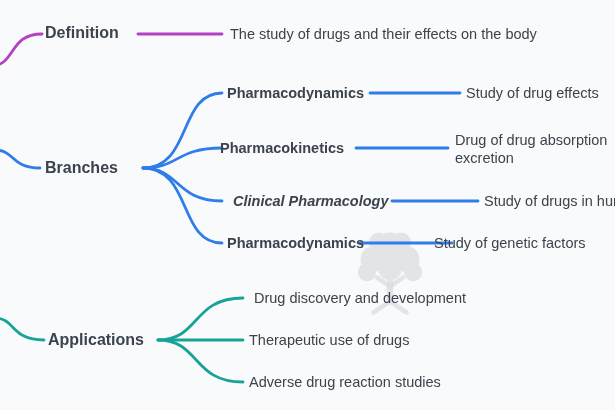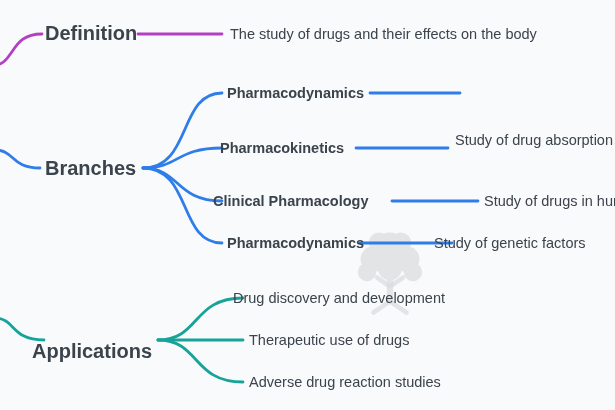--- a/index.html
+++ b/index.html
@@ -13,21 +13,21 @@
   .links{position:absolute;left:0;top:0;z-index:2;}
   .label{
     position:absolute;
     white-space:nowrap;
     color:#3b434c;
     font-size:14.5px;
     font-weight:500;
     line-height:18px;
     z-index:3;
   }
-  .label.parent{font-size:20px;font-weight:600;}
+  .label.parent{font-size:16px;font-weight:600;}
   .label.node{font-weight:600;}
   .watermark{
     position:absolute;
     left:295px;top:226px;
     width:190px;
     text-align:center;
     z-index:1;
     opacity:.8;
   }
   .watermark .wm-text{
@@ -83,28 +83,30 @@
       <path d="M 158 340 C 200 340 192 382 243 382"></path>
     </g>
   </svg>
 
   <div class="label parent" style="left:45px;top:24px;">Definition</div>
   <div class="label" style="left:230px;top:25px;">The study of drugs and their effects on the body</div>
 
   <div class="label parent" style="left:45px;top:159px;">Branches</div>
 
   <div class="label node" style="left:227px;top:84px;">Pharmacodynamics</div>
+  <div class="label" style="left:466px;top:84px;">Study of drug effects</div>
 
   <div class="label node" style="left:220px;top:139px;">Pharmacokinetics</div>
-  <div class="label" style="left:455px;top:131px;">Study of drug absorption</div>
+  <div class="label" style="left:455px;top:131px;">Drug of drug absorption</div>
+  <div class="label" style="left:455px;top:149px;">excretion</div>
 
-  <div class="label node" style="left:213px;top:192px;">Clinical Pharmacology</div>
+  <div class="label node" style="left:233px;top:192px;font-style:italic;">Clinical Pharmacology</div>
   <div class="label" style="left:484px;top:192px;">Study of drugs in humans</div>
 
   <div class="label node" style="left:227px;top:234px;">Pharmacodynamics</div>
   <div class="label" style="left:434px;top:234px;">Study of genetic factors</div>
 
-  <div class="label parent" style="left:32px;top:331px;margin-top:11px;">Applications</div>
-  <div class="label" style="left:233px;top:289px;">Drug discovery and development</div>
+  <div class="label parent" style="left:48px;top:331px;">Applications</div>
+  <div class="label" style="left:254px;top:289px;">Drug discovery and development</div>
   <div class="label" style="left:249px;top:331px;">Therapeutic use of drugs</div>
   <div class="label" style="left:249px;top:373px;">Adverse drug reaction studies</div>
 
 </div>
 
 </body></html>

